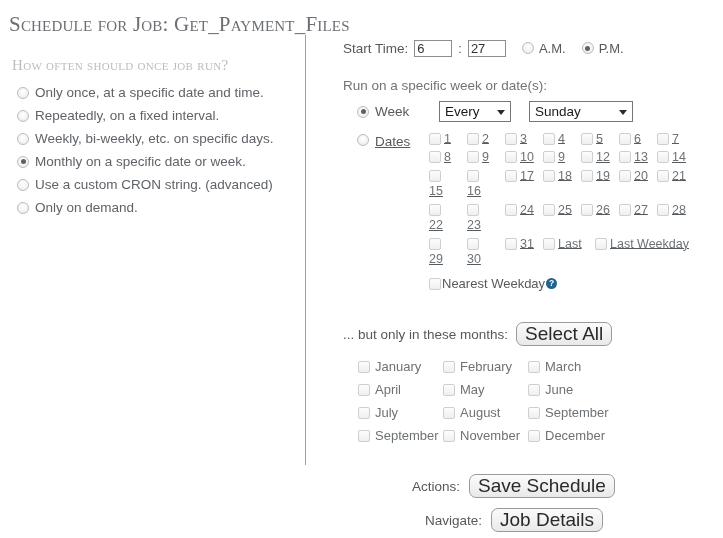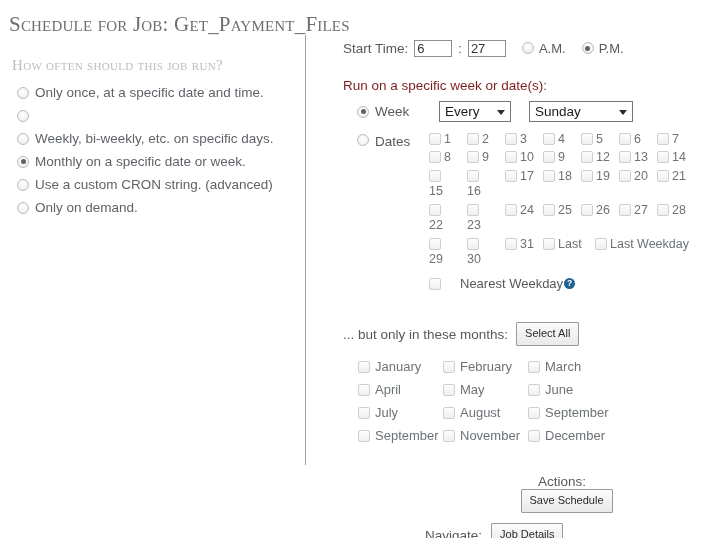--- a/index.html
+++ b/index.html
@@ -132,21 +132,21 @@
     line-height: 16px;
   }
   #colon-sep { margin: 0 6px; color: #56595c; }
   .ampm-wrap { display: flex; align-items: center; margin-left: 16px; }
   .ampm-wrap .alabel { margin-left: 5px; font-size: 13px; color: #56595c; }
 
   
   #run-on-label {
     margin-top: 20px;
     font-size: 13.5px;
-    color: #7f1d1d;
+    color: #737373;
   }
   #week-row {
     display: flex;
     align-items: center;
     margin-top: 8px;
     padding-left: 14px;
   }
   #week-row .wlabel { margin-left: 6px; font-size: 13.5px; color: #56595c; width: 52px; }
   .ddown {
     position: relative;
@@ -172,20 +172,21 @@
     border-top: 5px solid #2b2b2b;
   }
   #dd-every { width: 72px; margin-left: 12px; }
   #dd-day   { width: 104px; margin-left: 18px; }
 
   
   #dates-block {
     display: flex;
     margin-top: 9px;
     padding-left: 14px;
+    text-decoration: underline;
   }
   #dates-radio-wrap {
     display: flex;
     align-items: flex-start;
     padding-top: 3px;
     width: 72px;
     flex: 0 0 auto;
   }
   #dates-radio-wrap .dlabel { margin-left: 6px; font-size: 13.5px; color: #56595c; }
 
@@ -215,21 +216,21 @@
     margin-top: 2px;
   }
 
   
   #nearest-row {
     display: flex;
     align-items: center;
     margin-top: 6px;
     padding-left: 86px;
   }
-  #nearest-row .nlabel { margin-left: 19px; font-size: 13px; color: #56595c; text-align: right; }
+  #nearest-row .nlabel { margin-left: 1px; font-size: 13px; color: #56595c; text-align: right; }
   #help-icon {
     width: 11px;
     height: 11px;
     border-radius: 50%;
     background: #20638f;
     color: #ffffff;
     font-size: 8.5px;
     font-weight: bold;
     line-height: 11px;
     text-align: center;
@@ -241,25 +242,25 @@
   #months-header {
     display: flex;
     align-items: center;
     margin-top: 31px;
   }
   #months-label { font-size: 13.5px; color: #56595c; margin-right: 8px; }
   .btn {
     border: 1px solid #9a9a9a;
     background: linear-gradient(#fbfbfb, #e9e9e9);
     font-family: "Liberation Sans", sans-serif;
-    font-size: 11px;
+    font-size: 19px;
     color: #2a2a2a;
     padding: 3px 8px 4px 8px;
     line-height: 15px;
-    border-radius: 1px;
+    border-radius: 7px;
     white-space: nowrap;
   }
   #months-grid {
     margin-top: 9px;
     padding-left: 15px;
   }
   .month-row {
     display: flex;
     align-items: center;
     height: 23px;
@@ -273,40 +274,41 @@
     color: #6d7276;
   }
   .month-cell .mlabel { margin-left: 5px; }
 
   
   #actions-row, #navigate-row {
     display: flex;
     align-items: center;
     justify-content: flex-start;
   }
-  #actions-row { margin-top: 27px; padding-left: 69px; flex-direction: column; }
+  #actions-row { margin-top: 27px; padding-left: 69px; }
   #navigate-row { margin-top: 10px; padding-left: 82px; }
   .act-label { font-size: 13.5px; color: #56595c; margin-right: 9px; }
 </style>
 </head>
 <body>
 
 <div id="page-title">Schedule for Job: Get_Payment_Files</div>
 
 <div id="divider"></div>
 
 <div id="left-col">
-  <div class="section-label">How often should this job run?</div>
+  <div class="section-label">How often should once job run?</div>
   <div id="frequency-list">
       <div class="radio-row">
         <span class="radio"></span>
         <span class="rlabel">Only once, at a specific date and time.</span>
       </div>
       <div class="radio-row">
         <span class="radio"></span>
+        <span class="rlabel">Repeatedly, on a fixed interval.</span>
       </div>
       <div class="radio-row">
         <span class="radio"></span>
         <span class="rlabel">Weekly, bi-weekly, etc. on specific days.</span>
       </div>
       <div class="radio-row">
         <span class="radio checked"></span>
         <span class="rlabel">Monthly on a specific date or week.</span>
       </div>
       <div class="radio-row">

